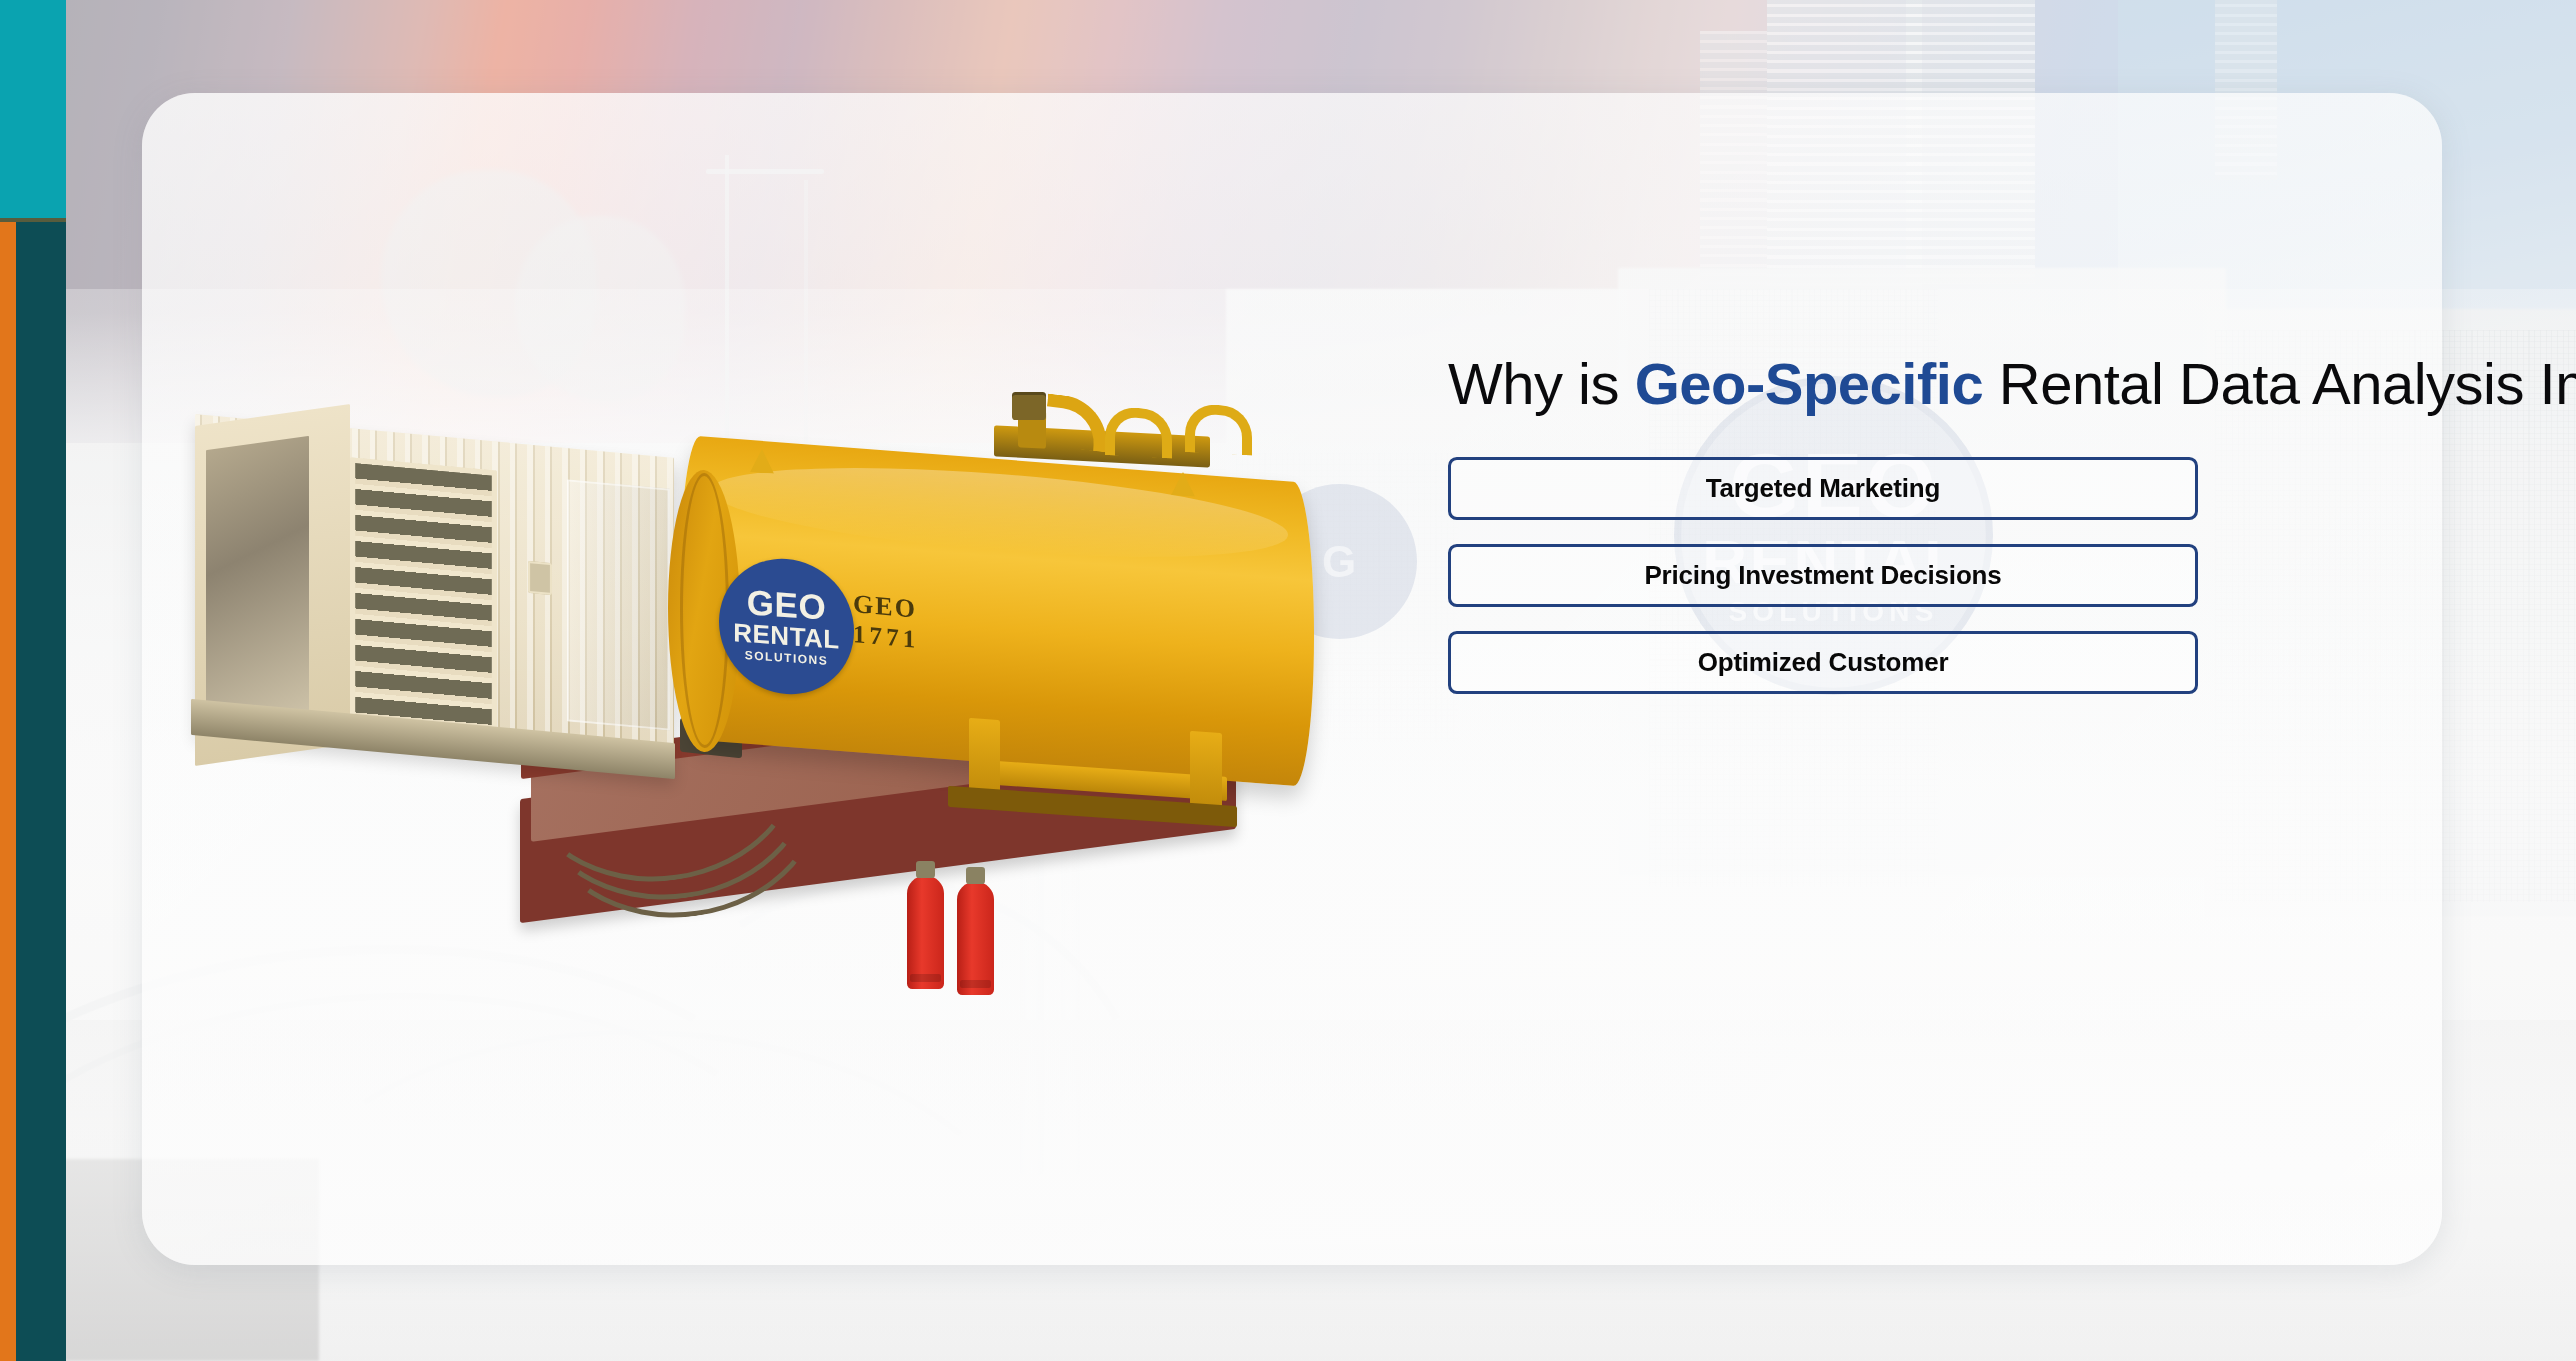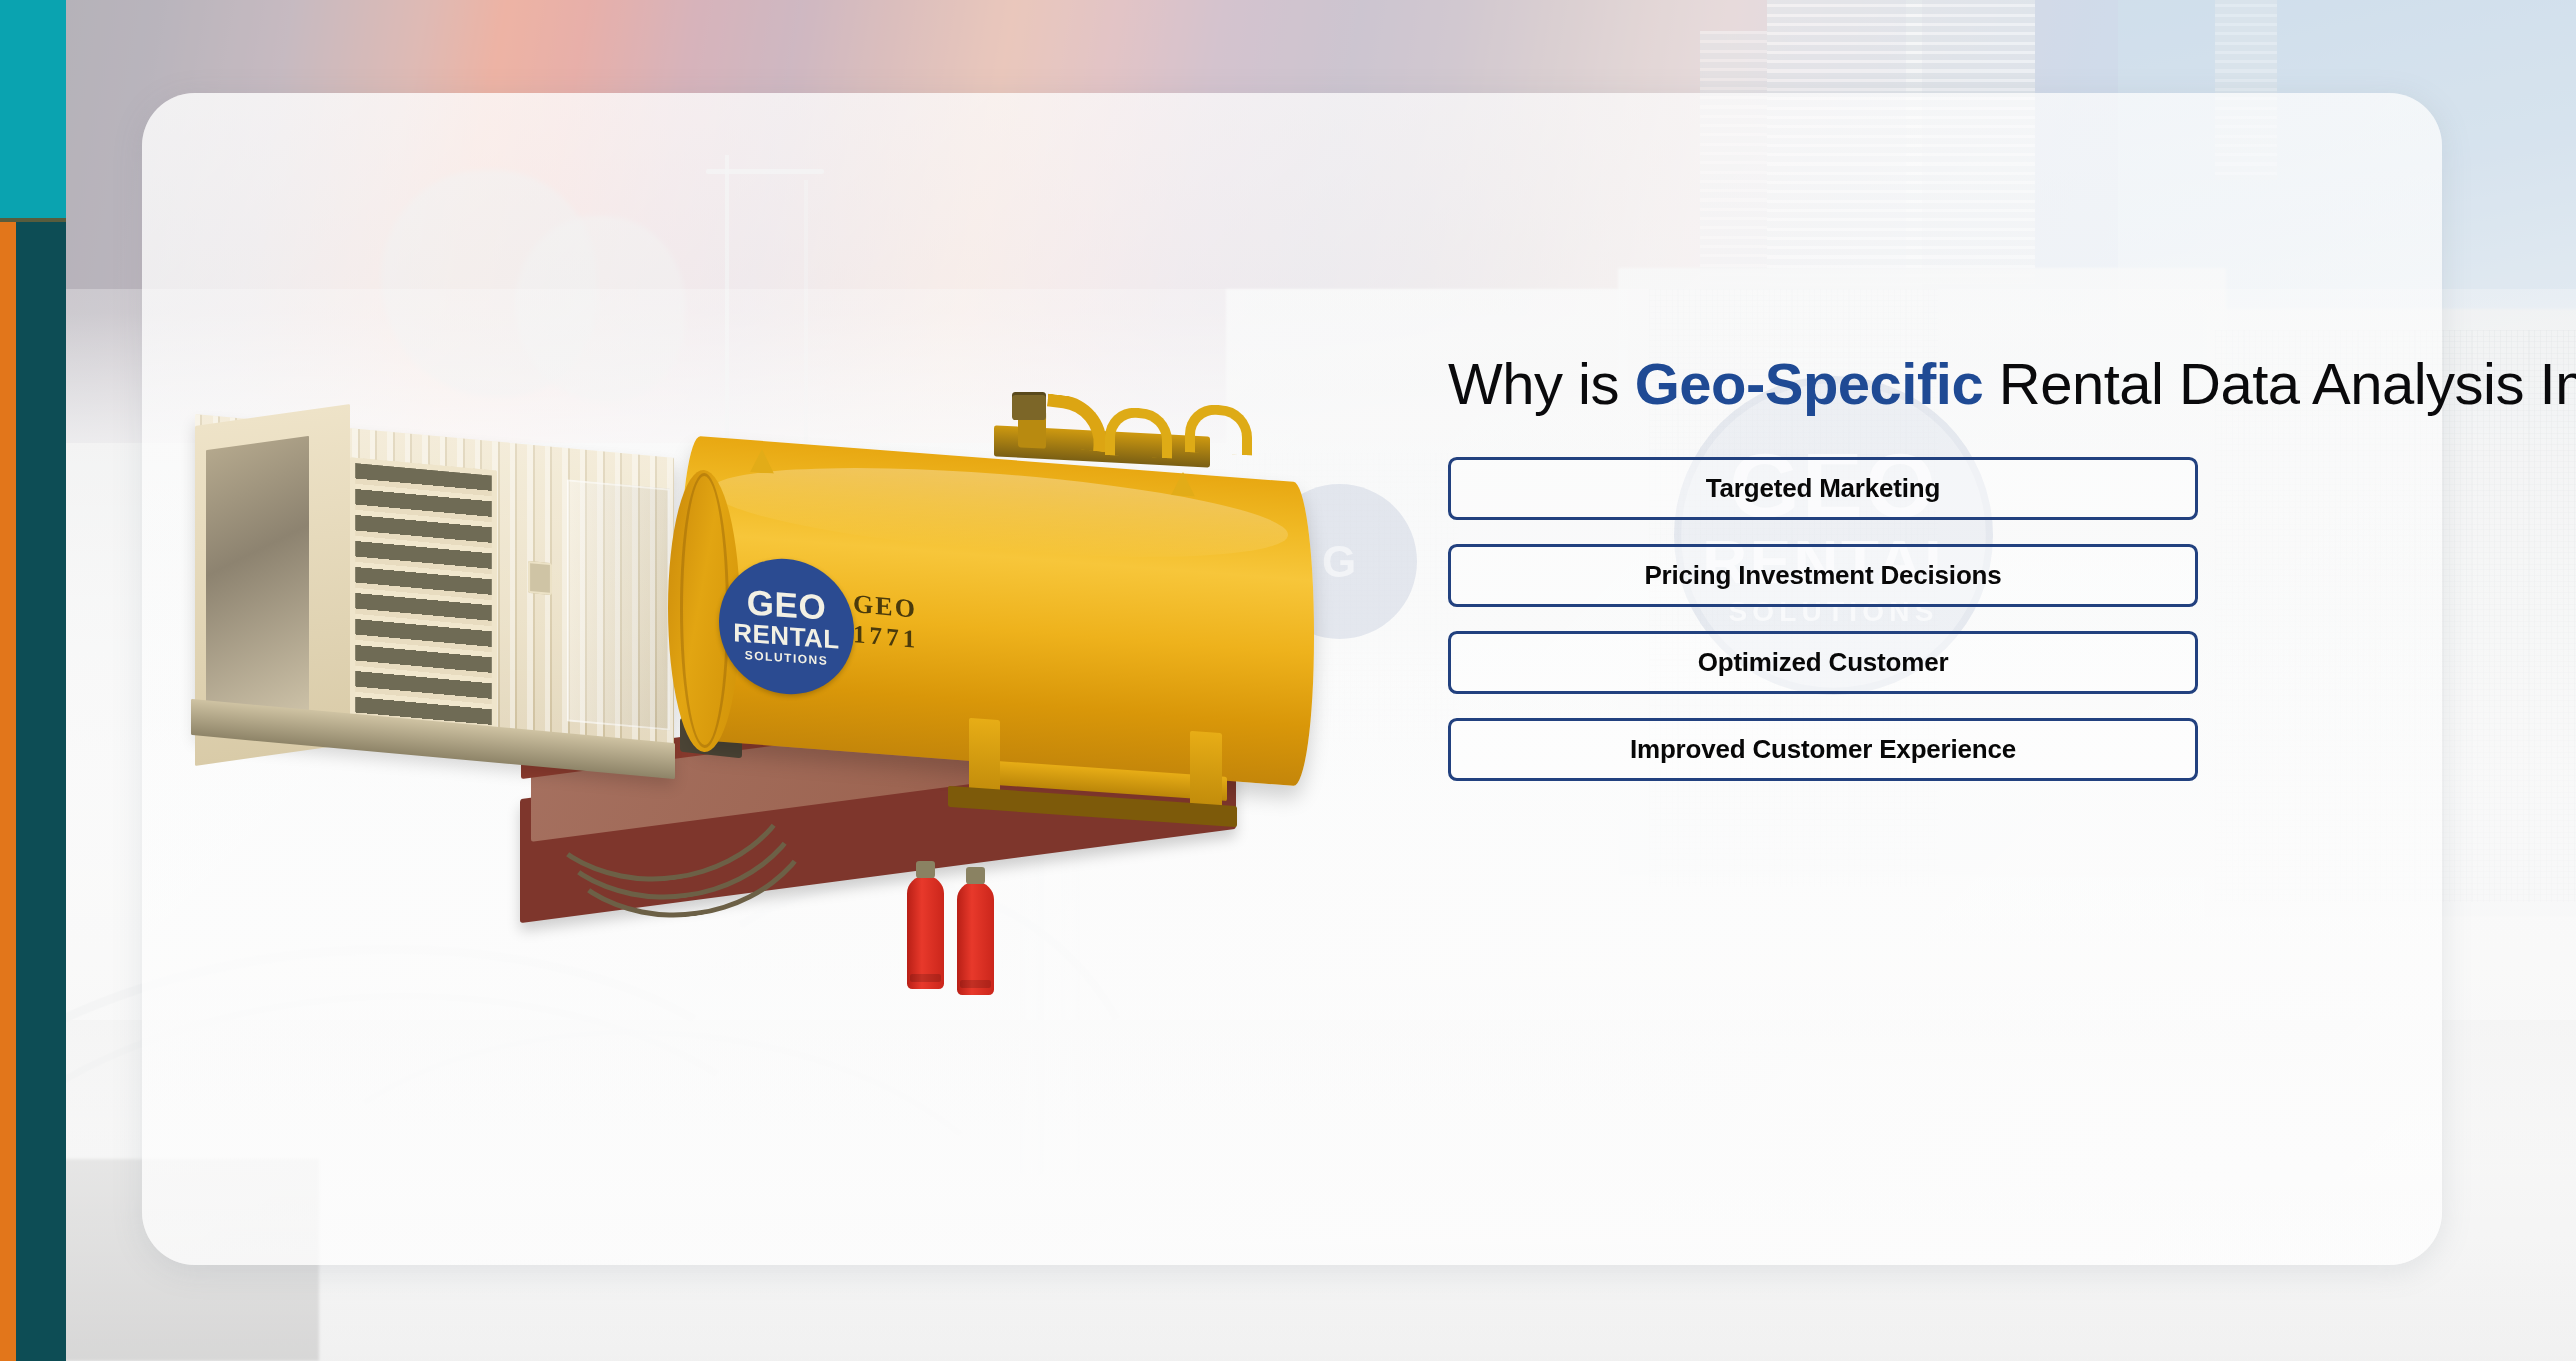--- a/index.html
+++ b/index.html
@@ -418,21 +418,18 @@
     <div class="opt-list">
       <div class="opt">
         <span>Targeted Marketing</span>
       </div>
       <div class="opt">
         <span>Pricing Investment Decisions</span>
       </div>
       <div class="opt">
         <span>Optimized Customer</span>
       </div>
-      <div class="opt">
-        <span>Improved Customer Experience</span>
-      </div>
     </div>
 
   </div>
 
 </div>
 
 
 </body></html>

